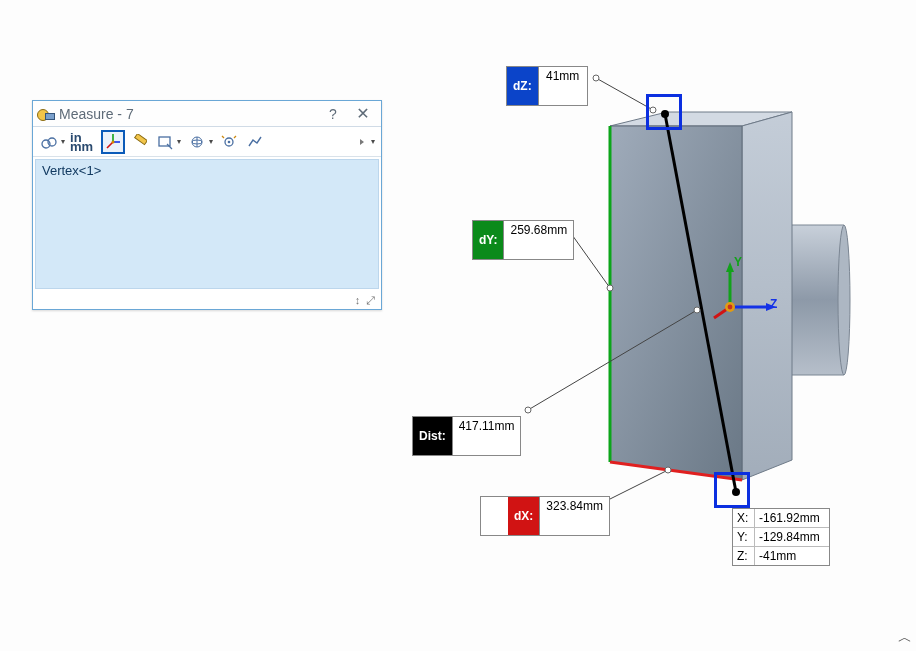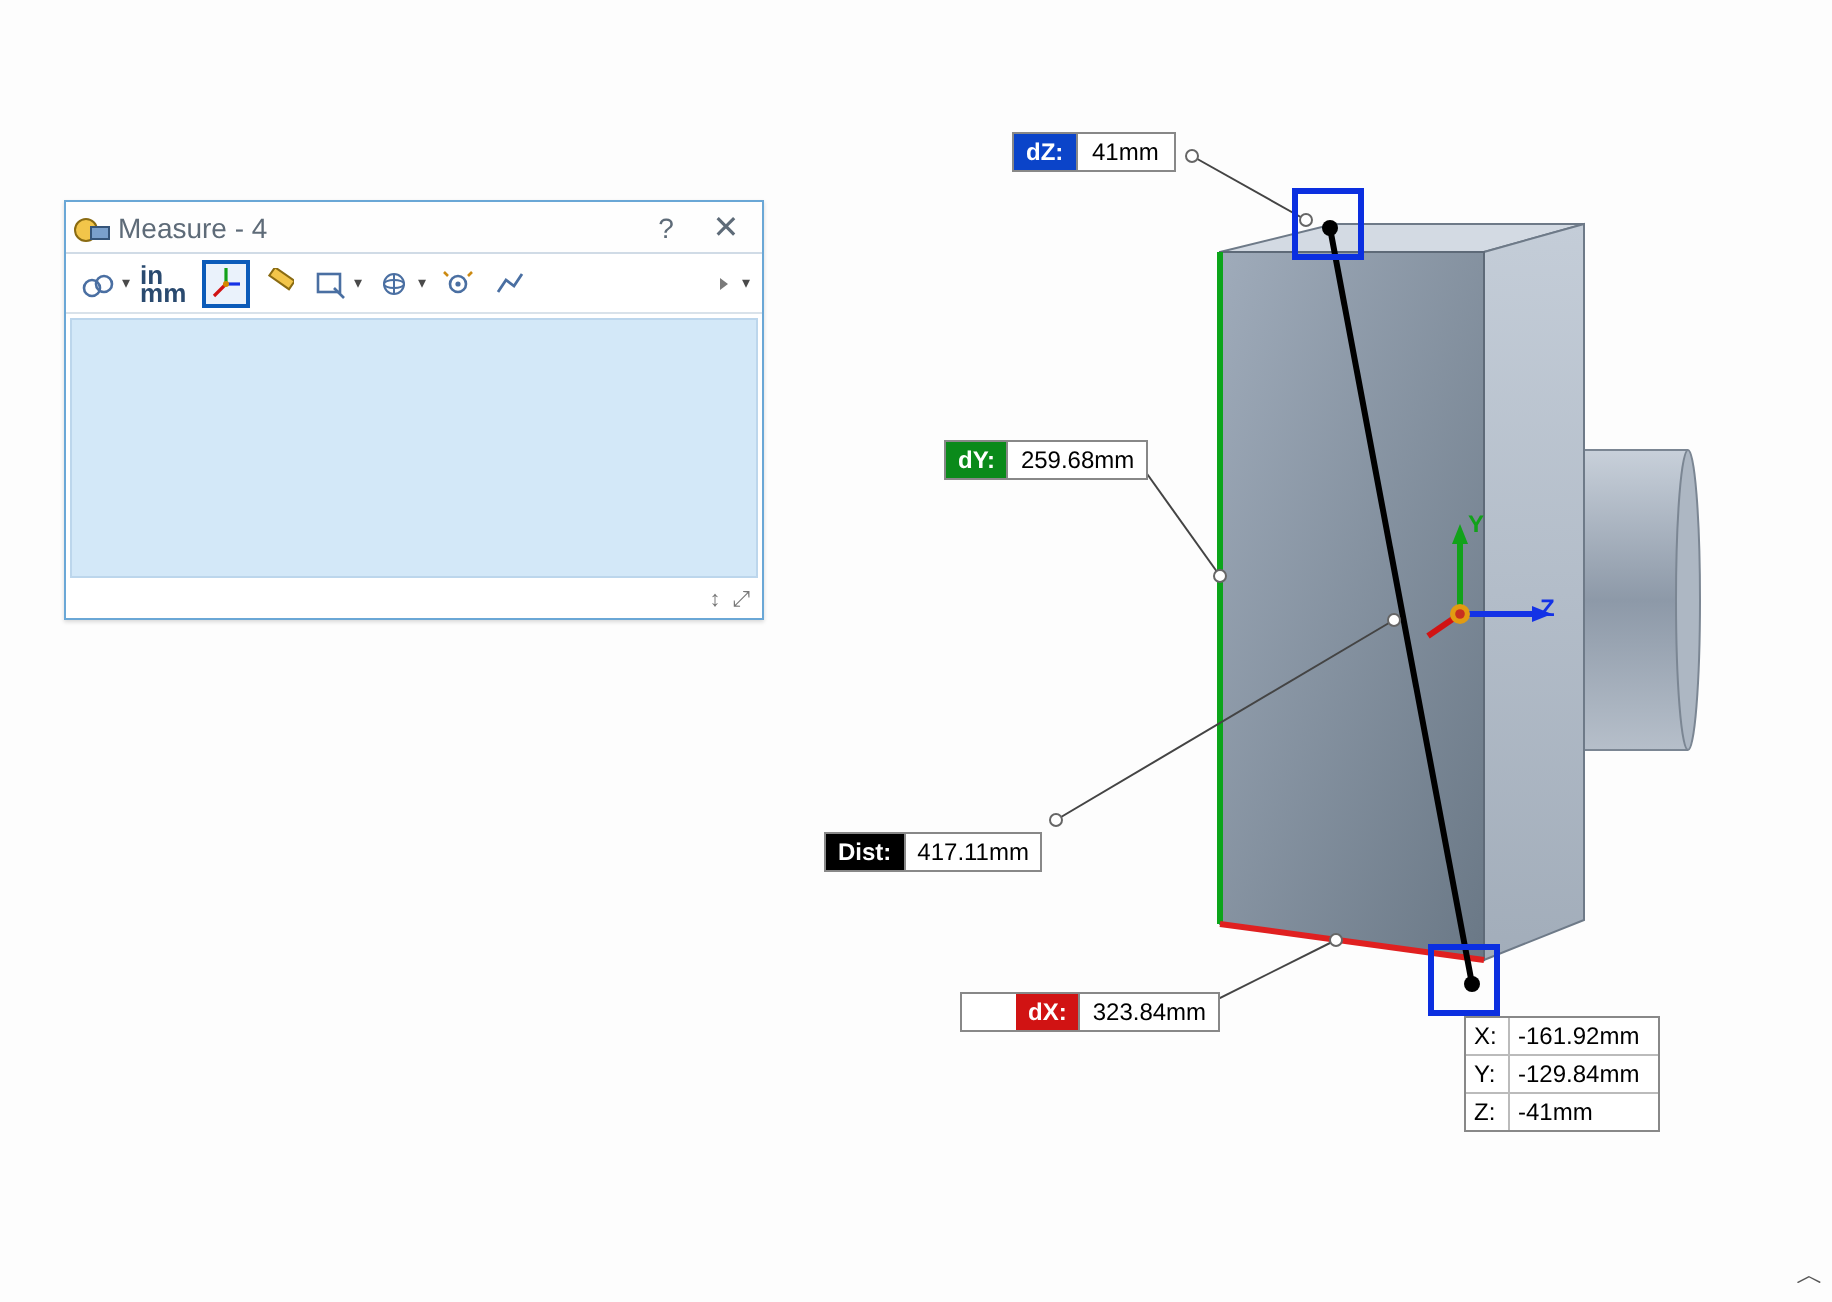--- a/index.html
+++ b/index.html
@@ -42,21 +42,21 @@
 
   
   .viewport { position:absolute; left:400px; top:0; width:516px; height:640px; }
   .viewport svg { position:absolute; top:0; left:0; }
 
   .callout {
     position:absolute; display:flex; align-items:stretch; font-size:12px;
     border:1px solid #888; background:#fff;
   }
   .callout .tag {
-    color:#fff; padding:2px 6px; font-weight:600; min-width:28px; text-align:center;
+    color:#fff; padding:12px 6px; font-weight:600; min-width:28px; text-align:center;
     border-right:1px solid #888;
   }
   .callout .val { padding:2px 6px; min-width:48px;text-align:center; }
   .tag-dz   { background:#0b44c9; }
   .tag-dy   { background:#0a8a1a; }
   .tag-dx   { background:#d11313;margin-left:27px; }
   .tag-dist { background:#000; }
   .dot { position:absolute; width:7px; height:7px; background:#fff; border:1px solid #666; border-radius:50%; transform:translate(-50%,-50%); }
 
   .coord-box {
@@ -89,21 +89,21 @@
     content:""; position:absolute; left:8px; top:6px; width:8px; height:5px;
     background:#7aa0cc; border:1px solid #35557a;
   }
 </style>
 </head>
 <body>
 
 <div class="dlg">
   <div class="dlg-title">
     <span class="logo-ico"></span>
-    <span>Measure - 4</span>
+    <span>Measure - 7</span>
     <span class="spacer"></span>
     <span class="dlg-btn">?</span>
     <span class="dlg-btn close">✕</span>
   </div>
 
   <div class="dlg-toolbar">
     <span class="tb-btn">
       <svg width="16" height="16">
           <circle cx="5" cy="10" r="4" fill="none" stroke="#4a6fa2" stroke-width="1.3"></circle>
           <circle cx="11" cy="8" r="4" fill="none" stroke="#4a6fa2" stroke-width="1.3"></circle>
@@ -155,20 +155,21 @@
     <span class="tb-spacer"></span>
     <span class="tb-btn pin-icon">
       <svg width="14" height="14">
           <path d="M2 7 L8 7 L8 4 L12 7 L8 10 L8 7" fill="#7a7a7a"></path>
         </svg>
     </span>
     <span class="tb-drop">▾</span>
   </div>
 
   <div class="dlg-list">
+    <div class="list-row">Vertex&lt;1&gt;</div>
   </div>
 
   <div class="dlg-status">
     <span>↕</span>
     <span>⤢</span>
   </div>
 </div>
 
 <div class="viewport">
   <svg width="516" height="640">

